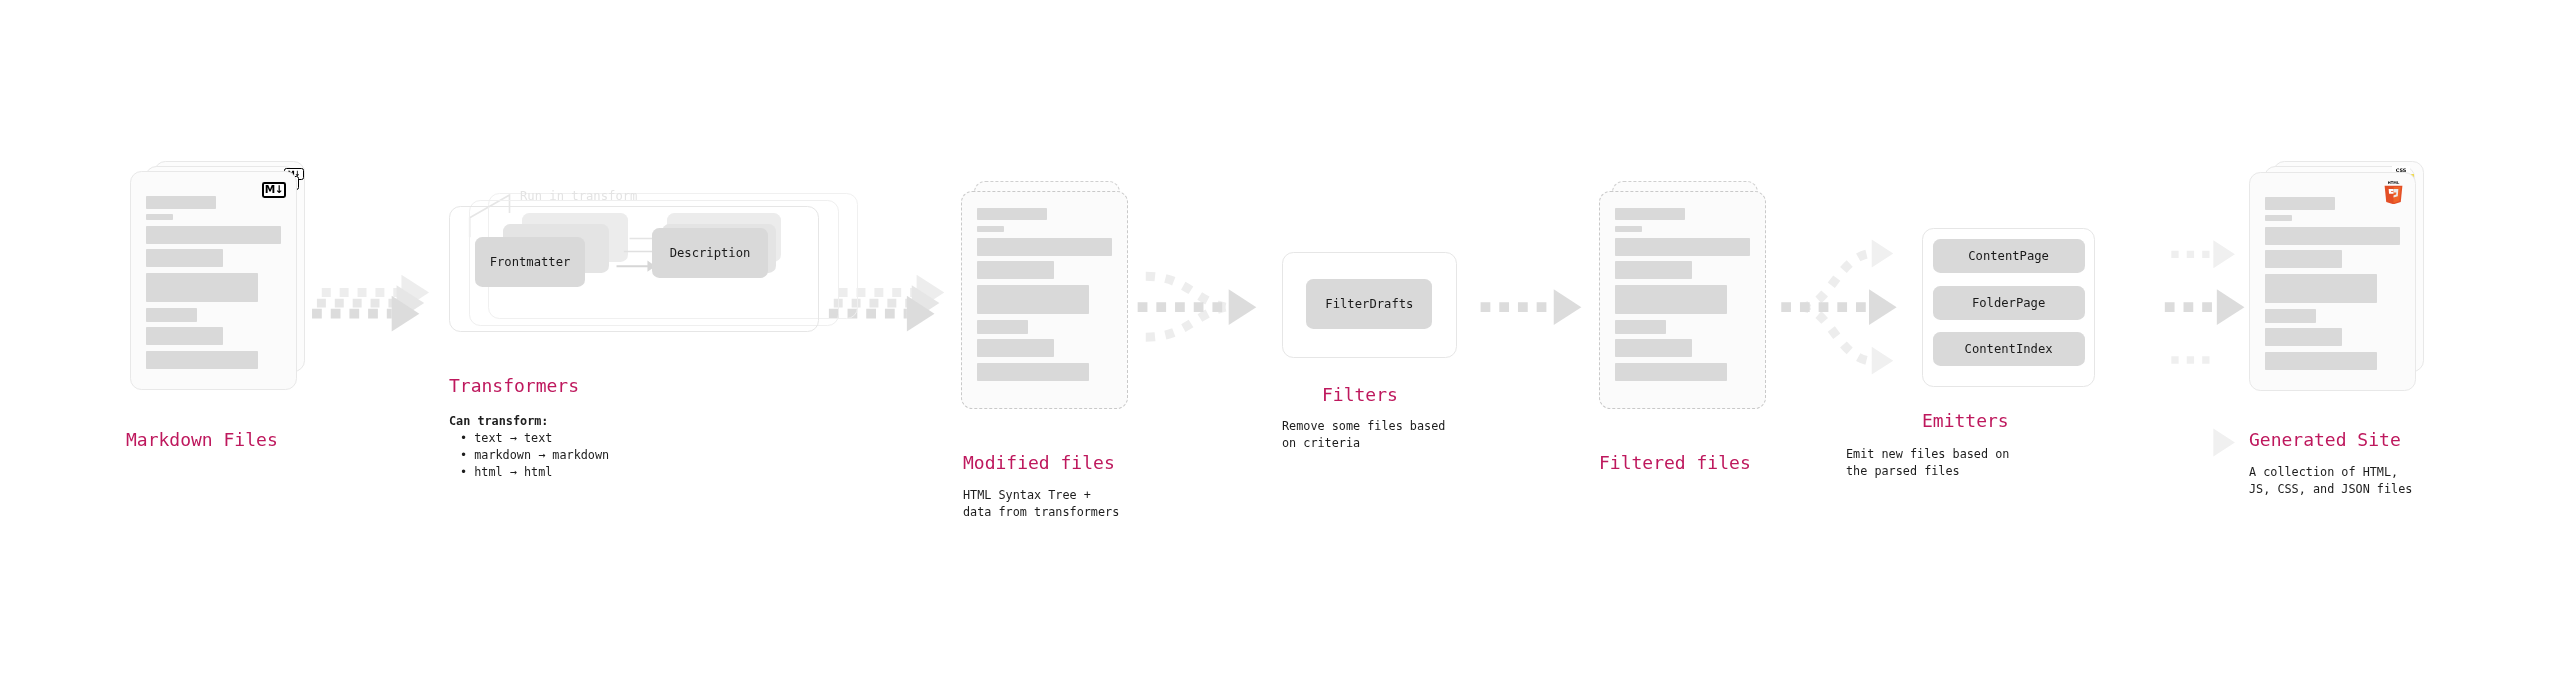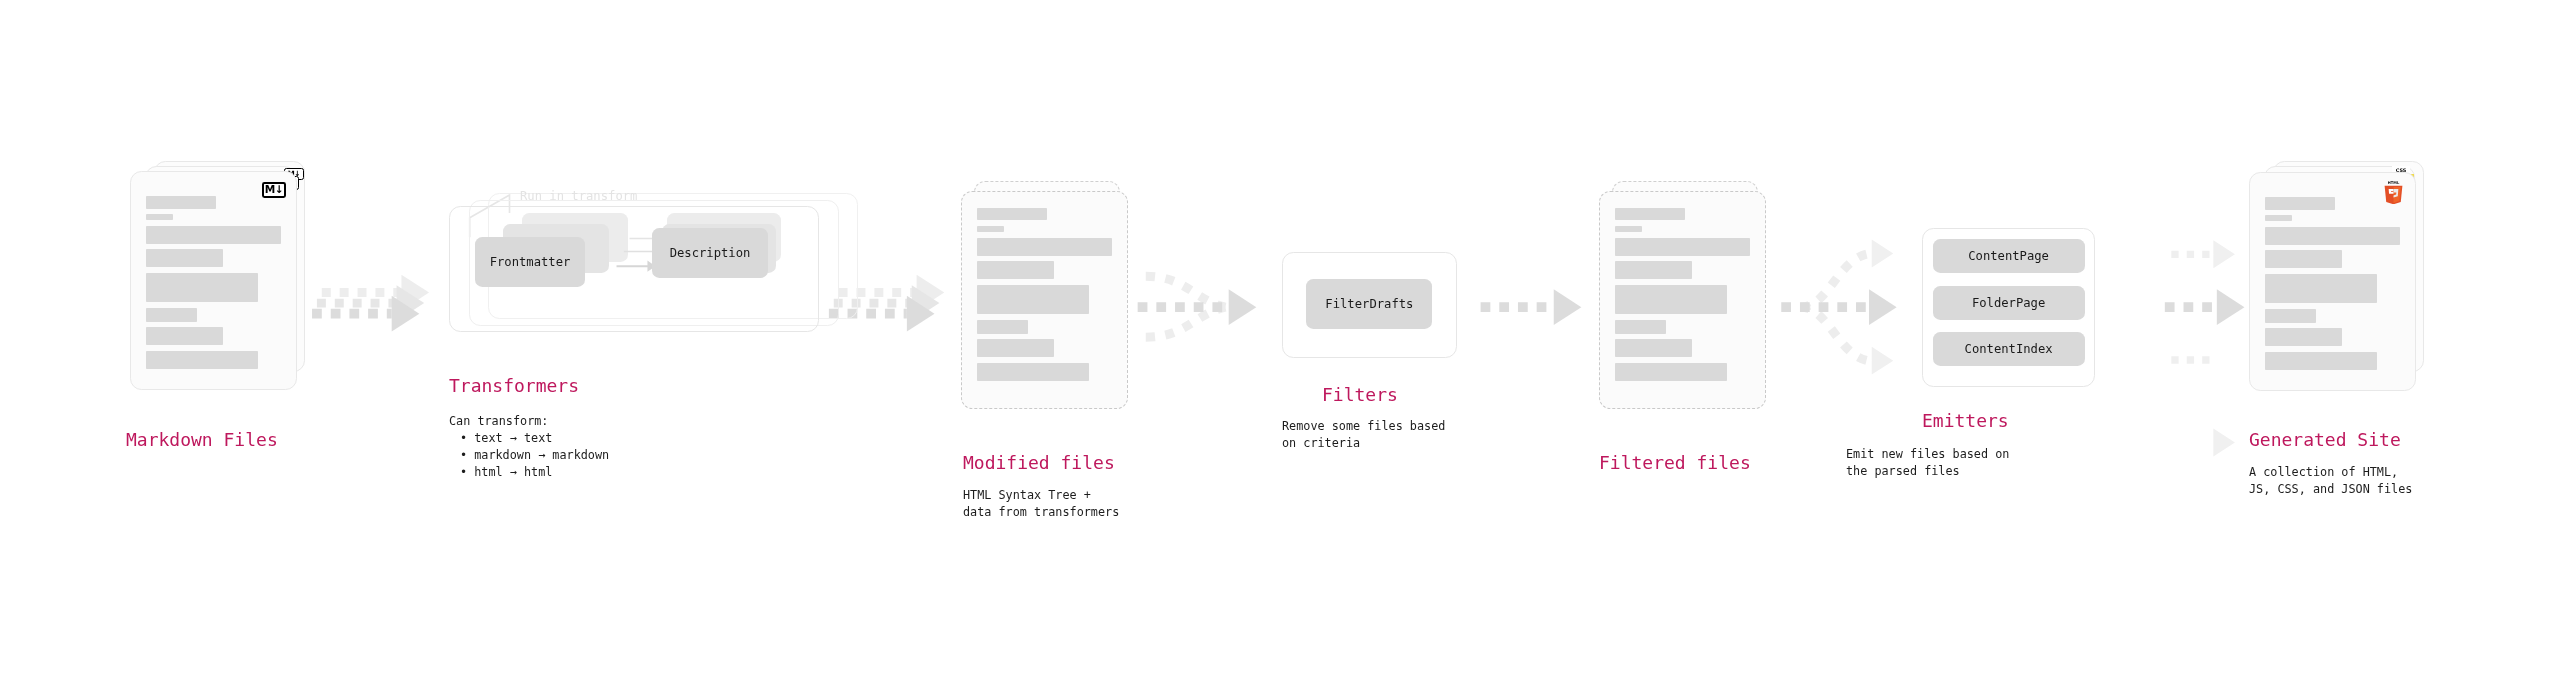--- a/index.html
+++ b/index.html
@@ -207,21 +207,21 @@
         <path d="M206,74 L252,74"></path>
           <path d="M244,67 L254,74 L244,81" fill="#d6d6d6" stroke="none"></path>
       </g>
     </svg>
 
     <div class="chip" style="left:26px; top:31px; width:110px; height:50px;">Frontmatter</div>
     <div class="chip" style="left:203px; top:22px; width:116px; height:50px;">Description</div>
   </div>
   <div class="note-faint" style="left:520px; top:189px;">Run in transform</div>
   <div class="title" style="left:449px; top:375px;">Transformers</div>
-  <div class="subtitle" style="left:449px; top:413px;">Can transform:</div>
+  <div class="subtitle" style="left:449px; top:413px;font-weight:bold;">Can transform:</div>
   <div class="bullets" style="left:460px; top:430px;">
     <div>• text → text</div>
     <div>• markdown → markdown</div>
     <div>• html → html</div>
   </div>
 
   <div class="abs" style="left:961px; top:191px;">
     <div class="doc-ghost dashed" style="left:13px; top:-9.8px; width:146px; height:207px;"></div>
     <div class="doc dashed" style="left:0; top:0; width:167px; height:218px;">
       <div class="doc-inner" style="top:16.3px;">

